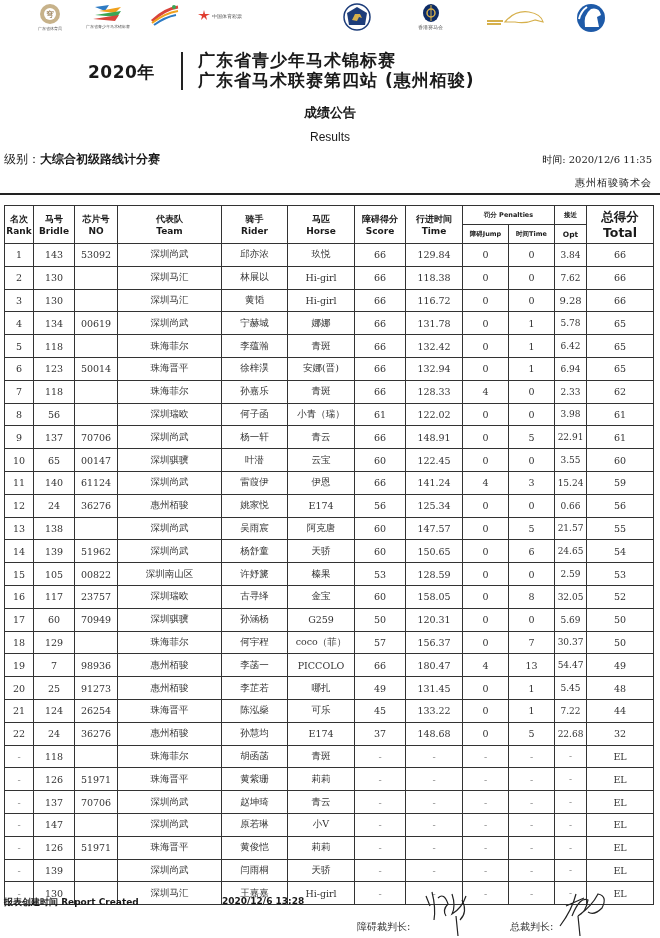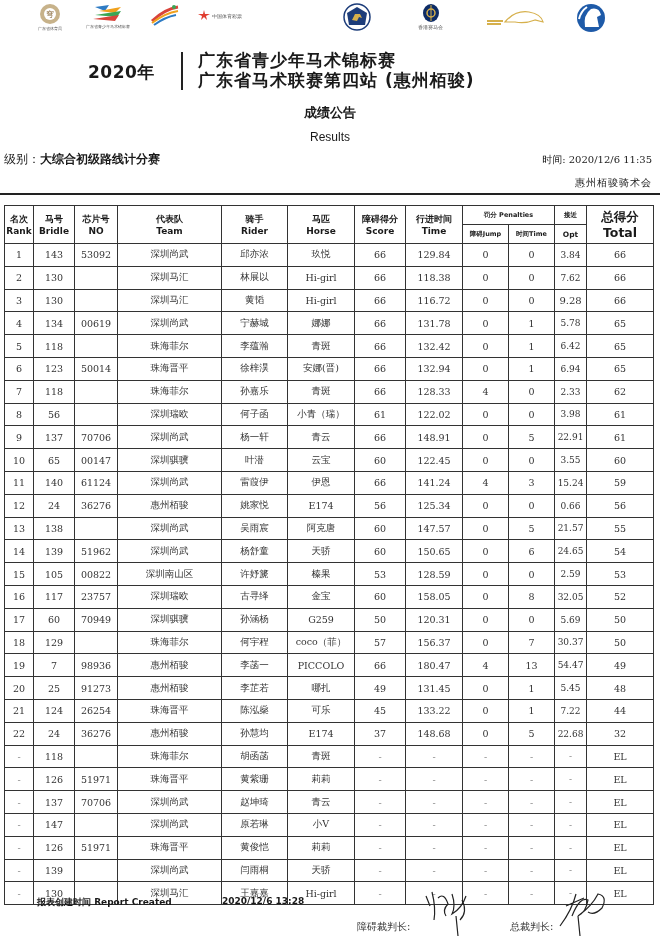--- a/index.html
+++ b/index.html
@@ -25,21 +25,21 @@
   .rule { position: absolute; top: 193px; left: 0; width: 660px; height: 2px; background: #222; }
 
   table.results { position: absolute; top: 205px; left: 4px; width: 649px; border-collapse: collapse; table-layout: fixed; }
   table.results th, table.results td { border: 1px solid #333; text-align: center; vertical-align: middle; overflow: hidden; white-space: nowrap; }
   table.results th { font-family: "DejaVu Sans", sans-serif; font-weight: bold; font-size: 9px; line-height: 12px; }
   table.results th.big { font-size: 12.5px; line-height: 16px; }
   table.results th.tiny { font-size: 6.5px; line-height: 9px; height: 19px; }
   table.results td { font-family: "DejaVu Serif", serif; font-size: 9.5px; height: 22.8px; color: #333; }
   table.results td.dash { color: #888; }
 
-  .footer-created { position: absolute; top: 896px; left: 4px; font-family: "DejaVu Sans", sans-serif; font-weight: bold; font-size: 9px; padding-left: 33px; }
+  .footer-created { position: absolute; top: 896px; left: 4px; font-family: "DejaVu Sans", sans-serif; font-weight: bold; font-size: 9px; }
   .footer-date { position: absolute; top: 896px; left: 222px; font-family: "DejaVu Sans", sans-serif; font-weight: bold; font-size: 9px; }
   .judge1 { position: absolute; top: 920px; left: 357px; font-family: "DejaVu Sans", sans-serif; font-size: 10px; color: #333; }
   .judge2 { position: absolute; top: 920px; left: 510px; font-family: "DejaVu Sans", sans-serif; font-size: 10px; color: #333; }
   .sig { position: absolute; }
 </style>
 </head>
 <body>
 
 <div class="logos">
   <div class="logo" style="left:38px;">

